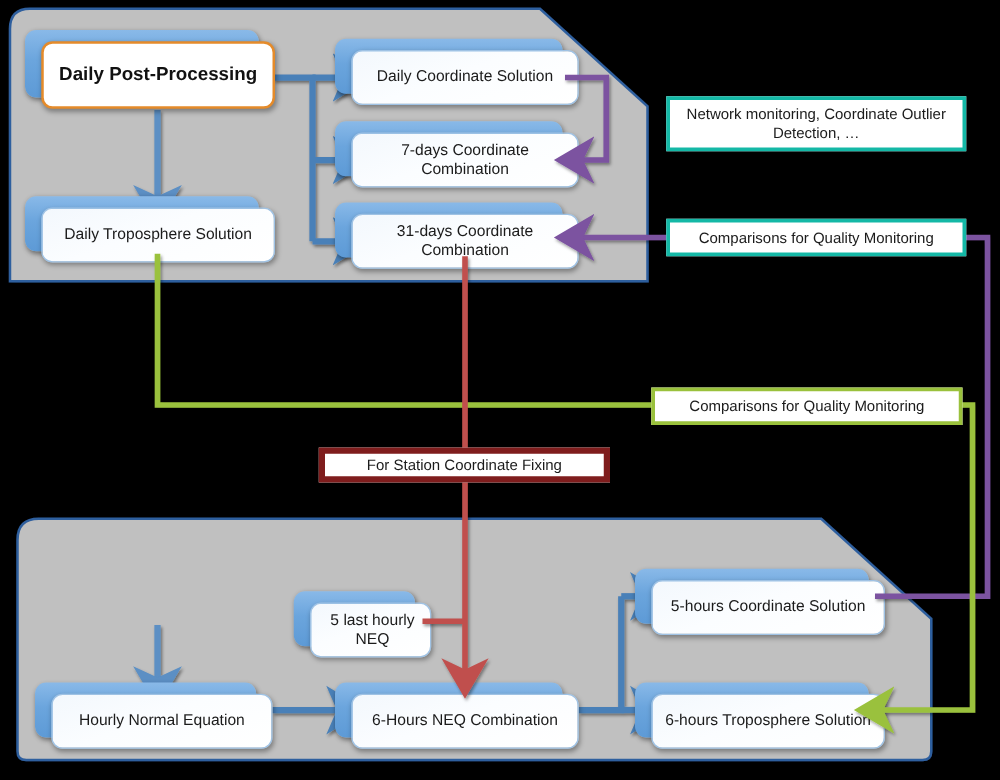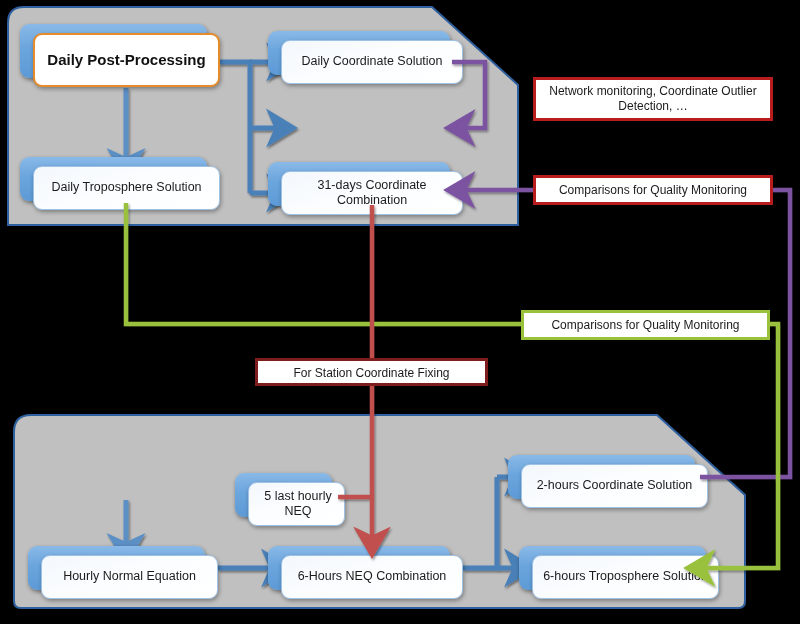--- a/index.html
+++ b/index.html
@@ -22,23 +22,23 @@
         display:flex;align-items:center;justify-content:center;
         text-align:center;color:#1b1b1b;font-size:12.5px;line-height:1.22;
         padding:2px 8px;box-sizing:border-box;}
   .node.emph .face{border:2px solid #e58b2a;background:#ffffff;
         font-weight:bold;font-size:15px;color:#111;}
 
   
   .tag{position:absolute;background:#fff;display:flex;align-items:center;
        justify-content:center;text-align:center;font-size:12px;color:#1b1b1b;
        line-height:1.25;box-sizing:border-box;padding:2px 6px;z-index:6;}
-  .tag.purple{border:3px solid #b91c1c;}
+  .tag.purple{border:3px solid #14b8a6;}
   .tag.green {border:3px solid #9ac13c;}
-  .tag.red   {border:3px solid #7f1d1d;align-items:flex-end;}
+  .tag.red   {border:5px solid #7f1d1d;}
 
   
   svg.layer{position:absolute;left:0;top:0;width:800px;height:624px;
             overflow:visible;pointer-events:none;}
   svg.layer.under{z-index:2;}
   svg.layer.over {z-index:5;}
   .node{z-index:4;}
   .panelsvg{z-index:1;}
 </style>
 </head>
@@ -101,20 +101,24 @@
   <div class="node" style="left:268px;top:31px;width:182px;height:44px;">
     <div class="shadowbox"></div>
     <div class="face">Daily Coordinate Solution</div>
   </div>
 
   <div class="node" style="left:20px;top:157px;width:187px;height:44px;">
     <div class="shadowbox"></div>
     <div class="face">Daily Troposphere Solution</div>
   </div>
 
+  <div class="node" style="left:268px;top:97px;width:182px;height:44px;">
+    <div class="shadowbox"></div>
+    <div class="face">7-days Coordinate Combination</div>
+  </div>
 
   <div class="node" style="left:268px;top:162px;width:182px;height:44px;">
     <div class="shadowbox"></div>
     <div class="face">31-days Coordinate Combination</div>
   </div>
 
 
   <div class="node" style="left:28px;top:546px;width:177px;height:44px;">
     <div class="shadowbox"></div>
     <div class="face">Hourly Normal Equation</div>
@@ -126,24 +130,24 @@
 NEQ</div>
   </div>
 
   <div class="node" style="left:268px;top:546px;width:182px;height:44px;">
     <div class="shadowbox"></div>
     <div class="face">6-Hours NEQ Combination</div>
   </div>
 
   <div class="node" style="left:508px;top:455px;width:187px;height:44px;">
     <div class="shadowbox"></div>
-    <div class="face">2-hours Coordinate Solution</div>
+    <div class="face">5-hours Coordinate Solution</div>
   </div>
 
-  <div class="node" style="left:508px;top:546px;width:187px;height:44px;margin-left:11px;">
+  <div class="node" style="left:508px;top:546px;width:187px;height:44px;">
     <div class="shadowbox"></div>
     <div class="face">6-hours Troposphere Solution</div>
   </div>
 
   <svg class="layer over">
     <defs>
       <marker id="purplehead" markerWidth="10" markerHeight="10" refX="3" refY="5" orient="auto" markerUnits="strokeWidth">
         <path d="M0,0.8 L7.2,5 L0,9.2 L2,5 Z" fill="#7b52a0"></path>
       </marker>
       <marker id="greenhead" markerWidth="10" markerHeight="10" refX="3" refY="5" orient="auto" markerUnits="strokeWidth">

